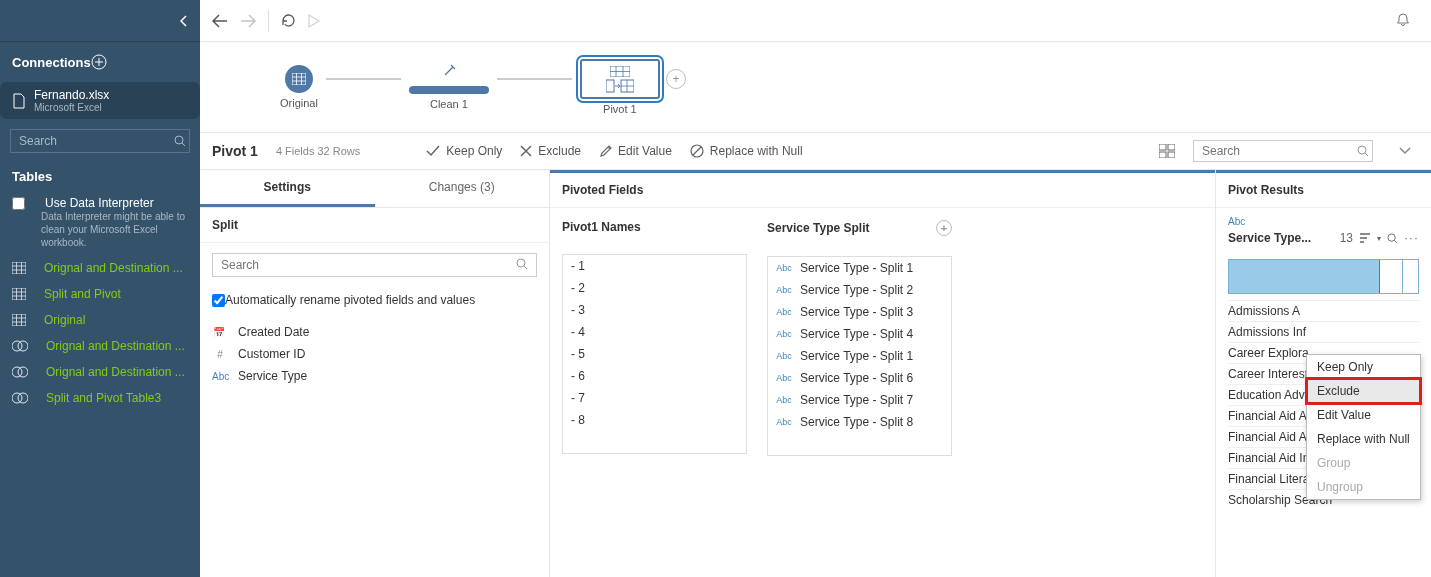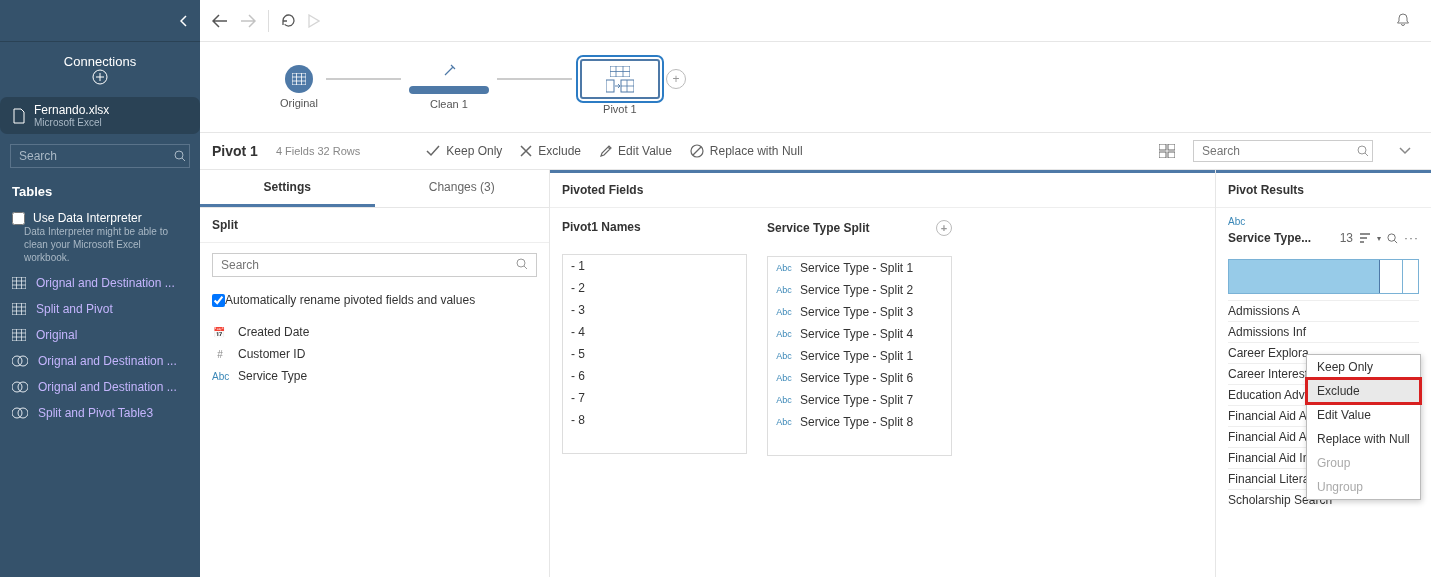--- a/index.html
+++ b/index.html
@@ -1,32 +1,32 @@
 <!DOCTYPE html>
 <html><head>
 <meta charset="utf-8">
 <style>
 * { box-sizing: border-box; margin: 0; padding: 0; font-family: "Segoe UI", Arial, sans-serif; }
 body { width: 1431px; height: 577px; overflow: hidden; background: #fff; display: flex; font-size: 12px; color: #333; }
 
 
 .sidebar { width: 200px; background: #35526b; color: #fff; display: flex; flex-direction: column; }
 .sidebar-top { height: 42px; border-bottom: 1px solid #2a4255; display: flex; justify-content: flex-end; align-items: center; padding-right: 12px; }
-.connections-head { display: flex; justify-content: flex-start; align-items: center; padding: 12px 12px; font-weight: normal; font-size: 13px; flex-direction: column; }
+.connections-head { display: flex; justify-content: flex-start; align-items: center; padding: 12px 12px; font-weight: bold; font-size: 13px; }
 .conn-row { background: #2a4255; padding: 6px 12px; display: flex; align-items: center; gap: 8px; border-radius: 7px; }
 .conn-row .sub { font-size: 10px; color: #a9b8c5; }
 .search-wrap { padding: 10px; }
 .search-box { display: flex; align-items: center; border: 1px solid #5a738a; background: #35526b; padding: 4px 8px; width: 100%; }
 .search-box input { flex: 1; background: transparent; border: none; color: #fff; font-size: 12px; outline: none; }
 .search-box input::placeholder { color: #a9b8c5; }
 .tables-title { padding: 6px 12px; font-weight: bold; font-size: 13px; }
-.table-item { padding: 6px 12px; display: flex; align-items: center; gap: 10px; cursor: pointer; color: #c4b5fd; }
+.table-item { padding: 6px 12px; display: flex; align-items: center; gap: 18px; cursor: pointer; color: #84cc16; }
 .data-int { padding: 6px 12px; }
-.data-int label { display: flex; gap: 8px; align-items: flex-end; }
-.data-int .sub { font-size: 10px; color: #a9b8c5; margin-left: 12px; line-height: 1.3; }
+.data-int label { display: flex; gap: 20px; align-items: flex-end; }
+.data-int .sub { font-size: 10px; color: #a9b8c5; margin-left: 29px; line-height: 1.3; }
 
 
 .main { flex: 1; display: flex; flex-direction: column; }
 .toolbar-top { height: 42px; border-bottom: 1px solid #e6e6e6; display: flex; align-items: center; padding: 0 12px; gap: 12px; }
 .tb-ico { color: #666; cursor: pointer; }
 .tb-sep { width: 1px; height: 22px; background: #ddd; }
 
 
 .flow-area { height: 90px; position: relative; display: flex; align-items: center; padding-left: 80px; }
 .flow-node { display: flex; flex-direction: column; align-items: center; gap: 4px; }

